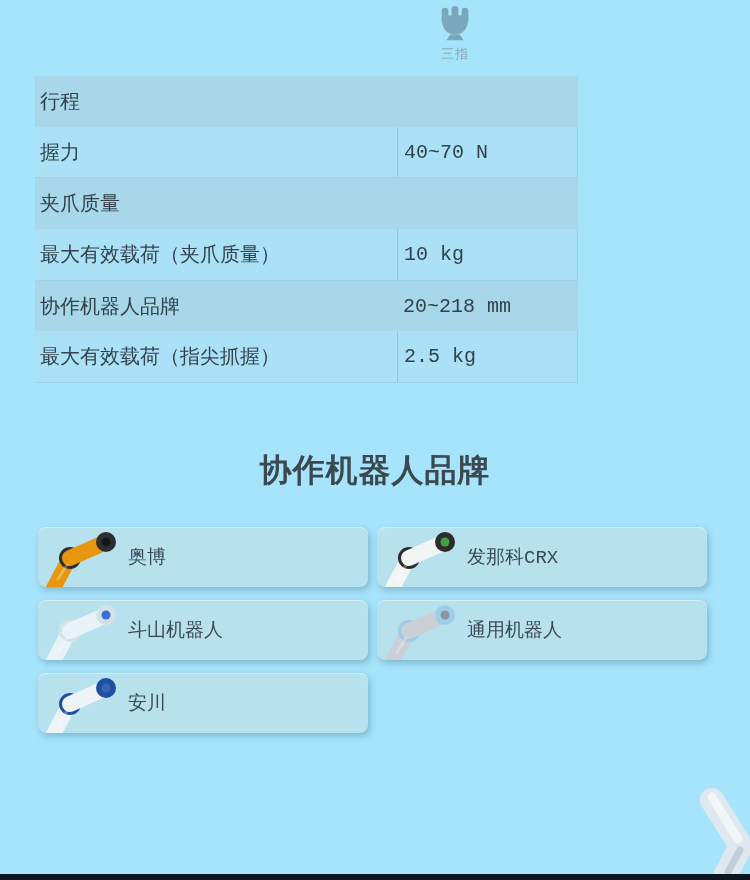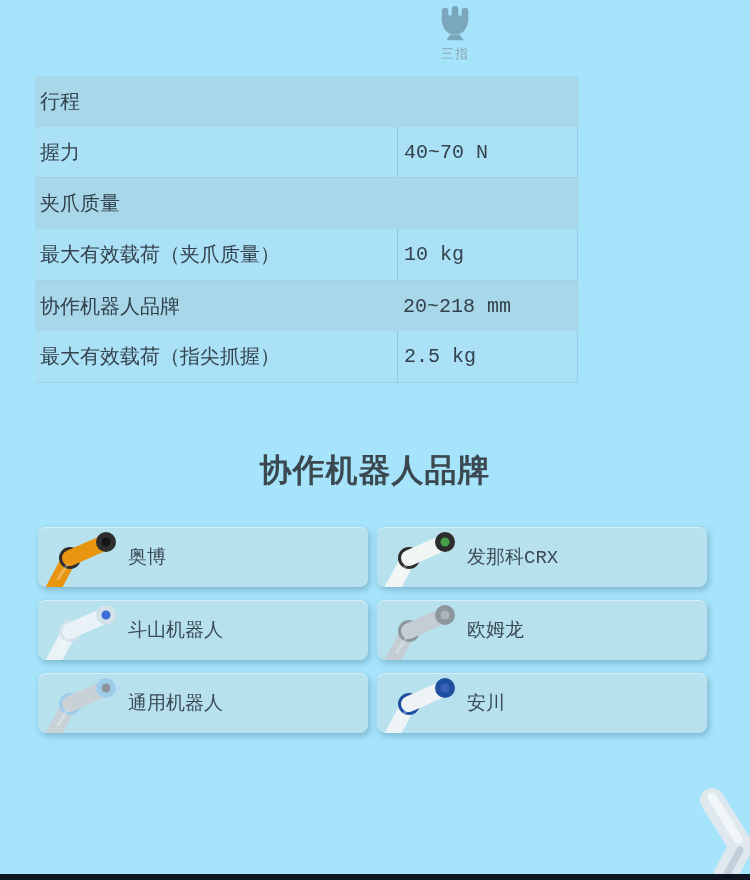--- a/index.html
+++ b/index.html
@@ -174,33 +174,20 @@
           <path d="M32 31 L66 16" stroke="var(--arm)" stroke-width="16" stroke-linecap="round" fill="none"></path>
           <circle cx="68" cy="15" r="10" fill="var(--joint)"></circle>
           <circle cx="68" cy="15" r="4.5" fill="var(--accent)"></circle>
           <path d="M20 52 L29 38" stroke="rgba(255,255,255,.28)" stroke-width="3" stroke-linecap="round" fill="none"></path>
         </svg>
       </span>
       <span class="brand-label">斗山机器人</span>
     </div>
 
 
-    <div class="brand-card" style="--arm: #c3cdd3; --joint: #8d979e; --accent: #aab4bb;">
-      <span class="robot-img">
-        <svg viewBox="0 0 92 60" width="92" height="60">
-          <path d="M14 64 L30 34" stroke="var(--arm)" stroke-width="15" stroke-linecap="round" fill="none"></path>
-          <circle cx="32" cy="31" r="11" fill="var(--joint)"></circle>
-          <path d="M32 31 L66 16" stroke="var(--arm)" stroke-width="16" stroke-linecap="round" fill="none"></path>
-          <circle cx="68" cy="15" r="10" fill="var(--joint)"></circle>
-          <circle cx="68" cy="15" r="4.5" fill="var(--accent)"></circle>
-          <path d="M20 52 L29 38" stroke="rgba(255,255,255,.28)" stroke-width="3" stroke-linecap="round" fill="none"></path>
-        </svg>
-      </span>
-      <span class="brand-label">欧姆龙</span>
-    </div>
 
 
     <div class="brand-card" style="--arm: #c9d1d6; --joint: #9ecdec; --accent: #8c959b;">
       <span class="robot-img">
         <svg viewBox="0 0 92 60" width="92" height="60">
           <path d="M14 64 L30 34" stroke="var(--arm)" stroke-width="15" stroke-linecap="round" fill="none"></path>
           <circle cx="32" cy="31" r="11" fill="var(--joint)"></circle>
           <path d="M32 31 L66 16" stroke="var(--arm)" stroke-width="16" stroke-linecap="round" fill="none"></path>
           <circle cx="68" cy="15" r="10" fill="var(--joint)"></circle>
           <circle cx="68" cy="15" r="4.5" fill="var(--accent)"></circle>

